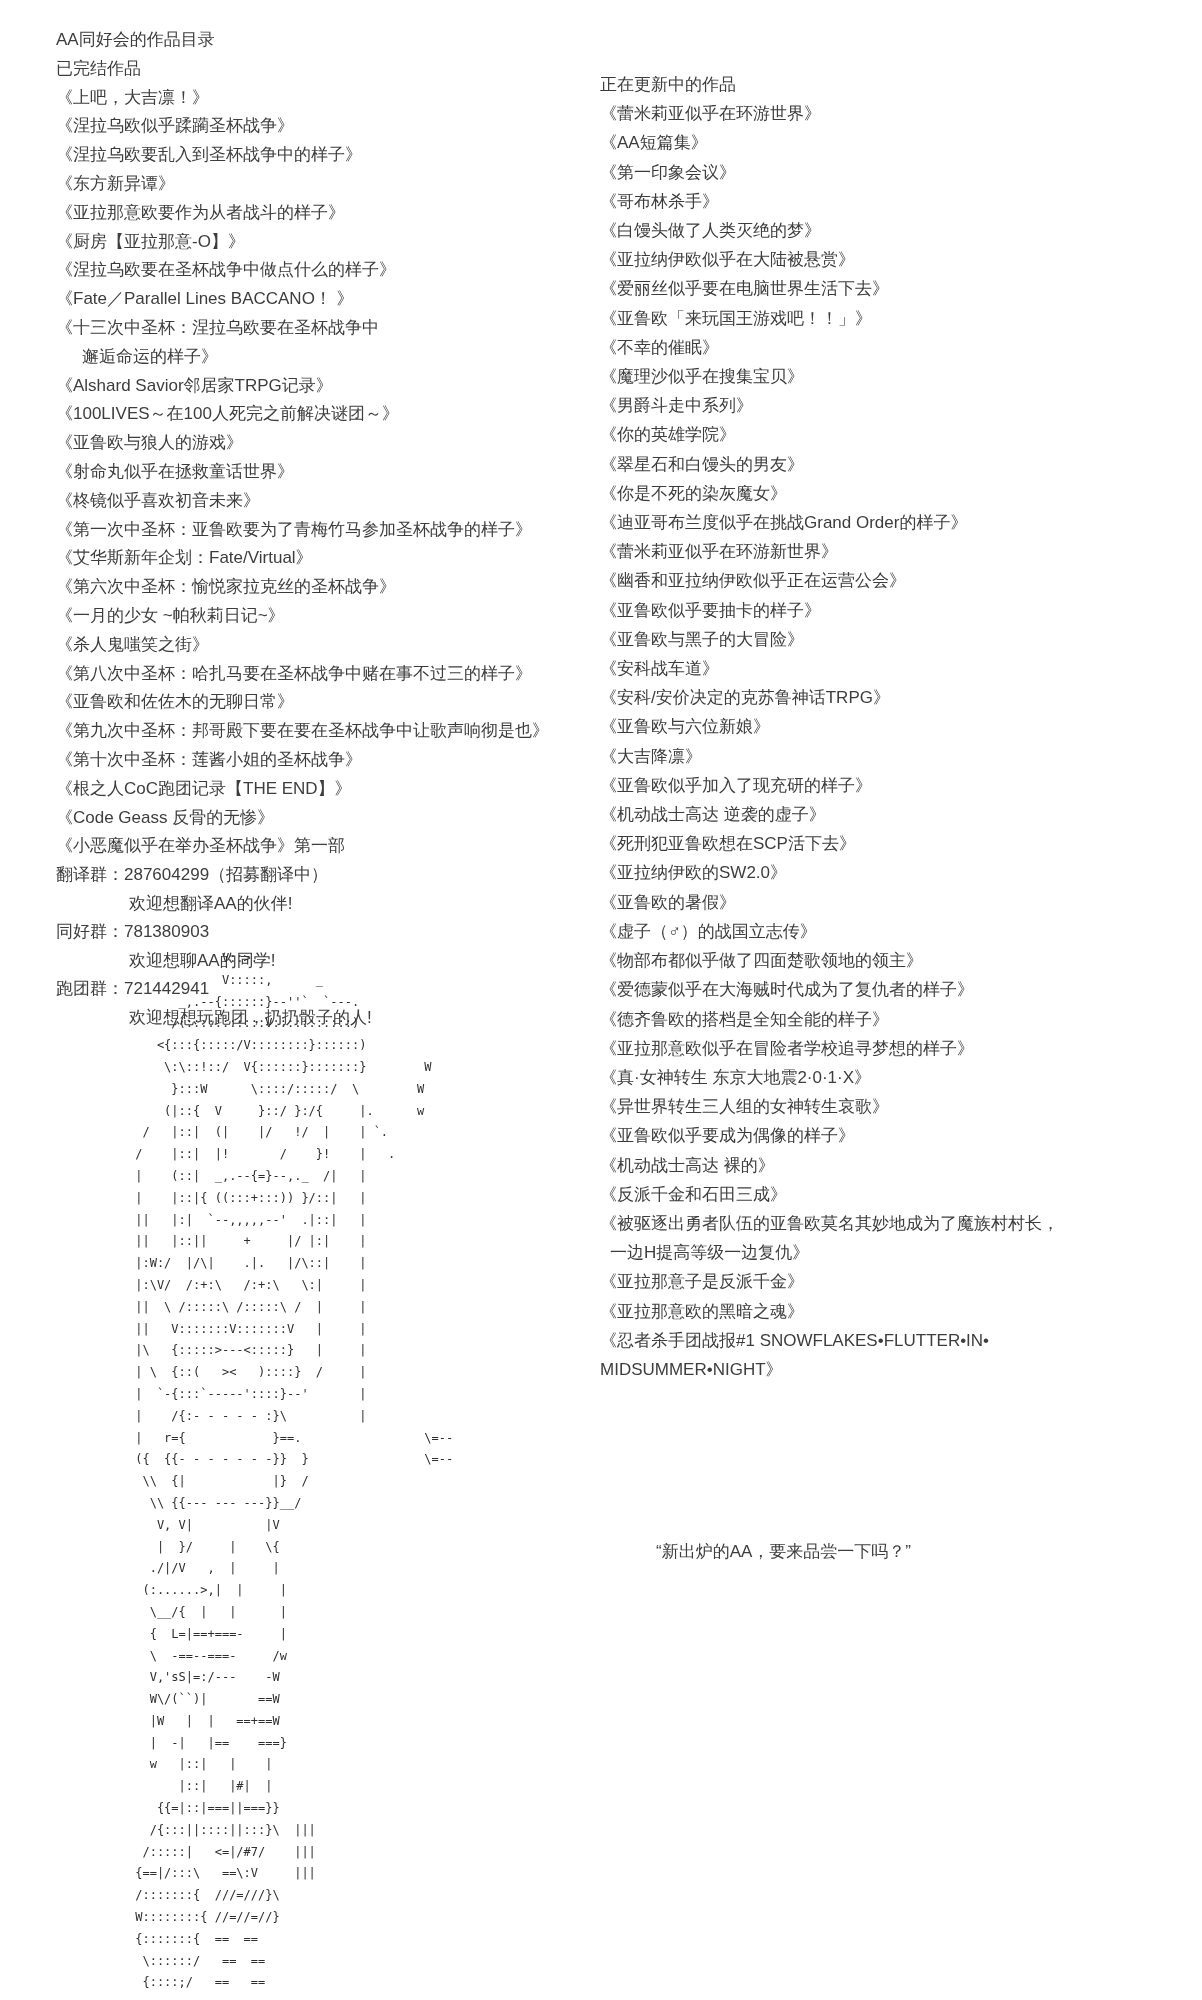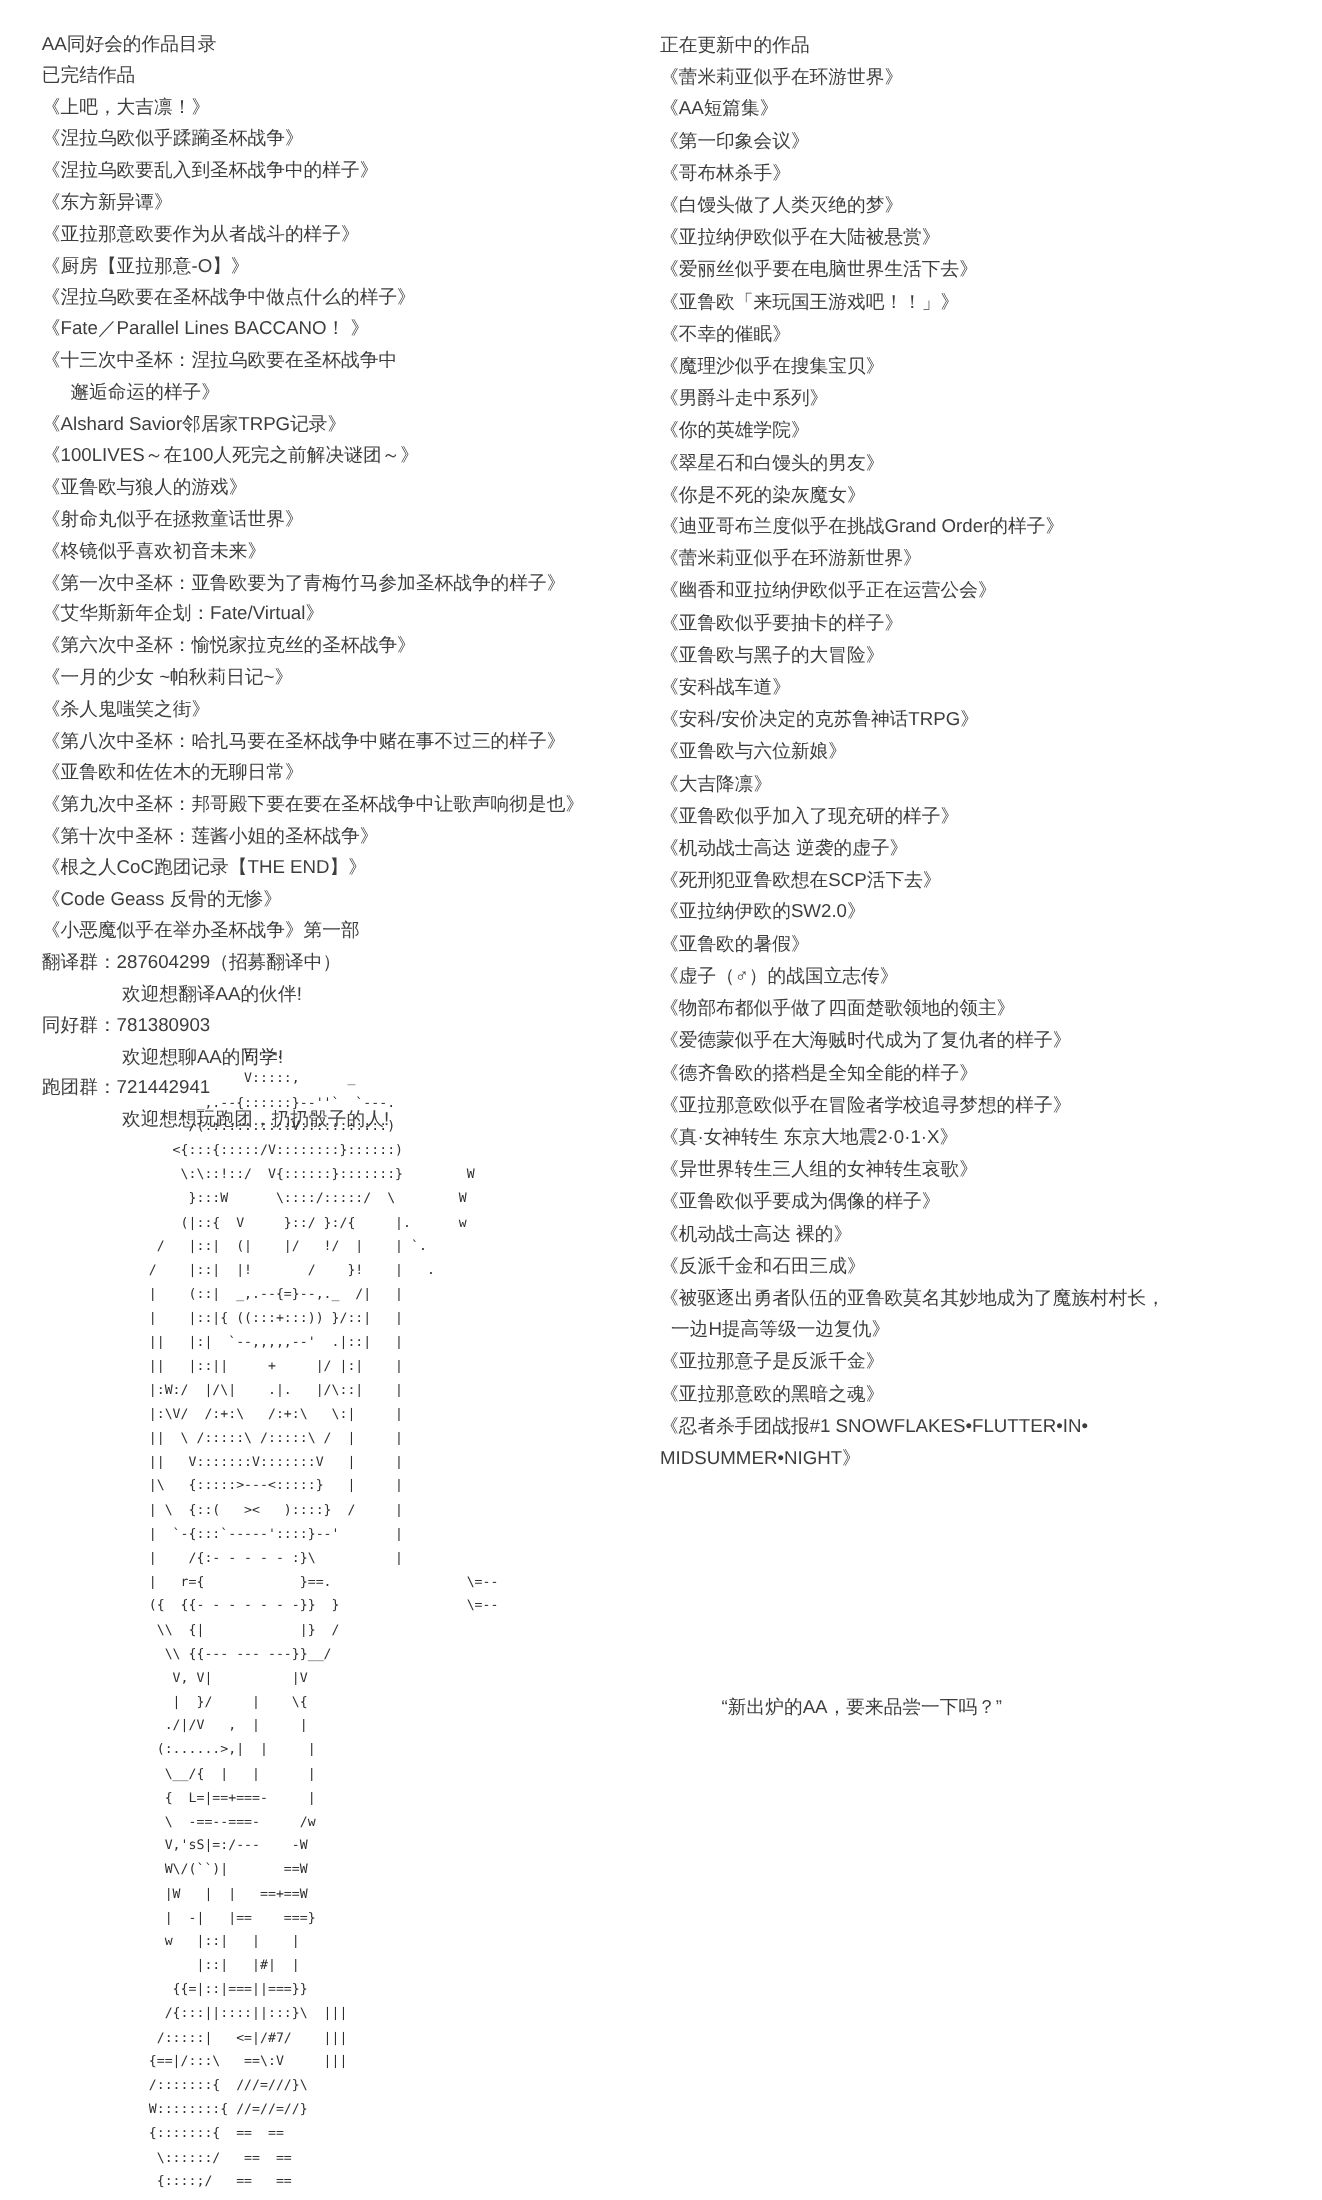--- a/index.html
+++ b/index.html
@@ -3,22 +3,22 @@
 <meta charset="utf-8">
 <style>
   html,body{margin:0;padding:0;}
   body{
     width:1202px;height:2000px;position:relative;overflow:hidden;
     background:#ffffff;color:#3d3d3d;
     font-family:"Liberation Sans",sans-serif;
   }
   .col{position:absolute;top:26px;font-size:17px;}
   .col .line{white-space:pre;}
-  .left-col{left:38px;line-height:28.8px;}
-  .right-col{left:600px;line-height:29.2px;}
+  .left-col{left:56px;line-height:28.8px;}
+  .right-col{left:600px;line-height:29.2px;margin-top:44px;}
   .left-col .works .ind{padding-left:26px;}
   .right-col .works .ind{padding-left:10px;}
   .qq-block{line-height:28.6px;}
   .qq-block .ind{padding-left:73px;}
   .ascii-art{
     position:absolute;left:128px;top:948px;margin:0;
     font-family:"DejaVu Sans Mono",monospace;
     font-size:12px;line-height:21.8px;color:#2e2e2e;white-space:pre;
   }
   .quote{

